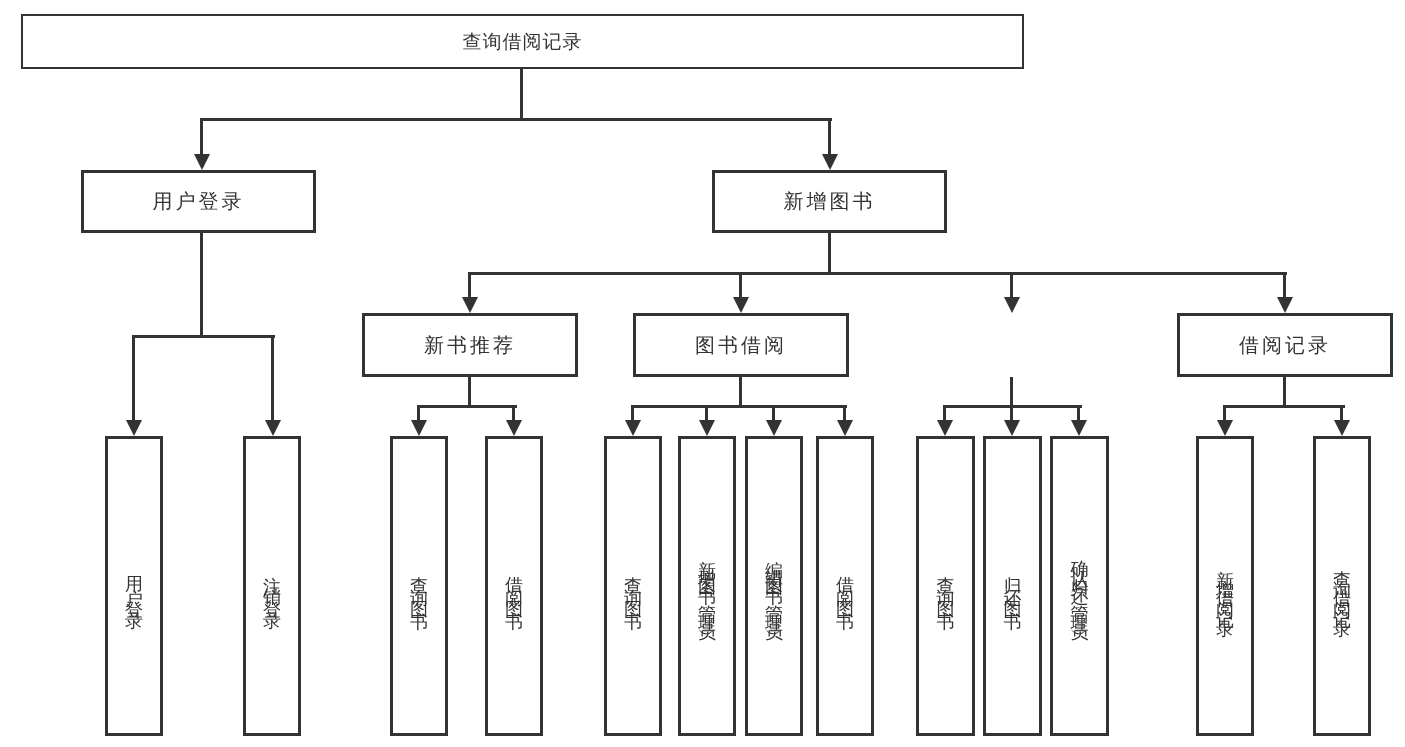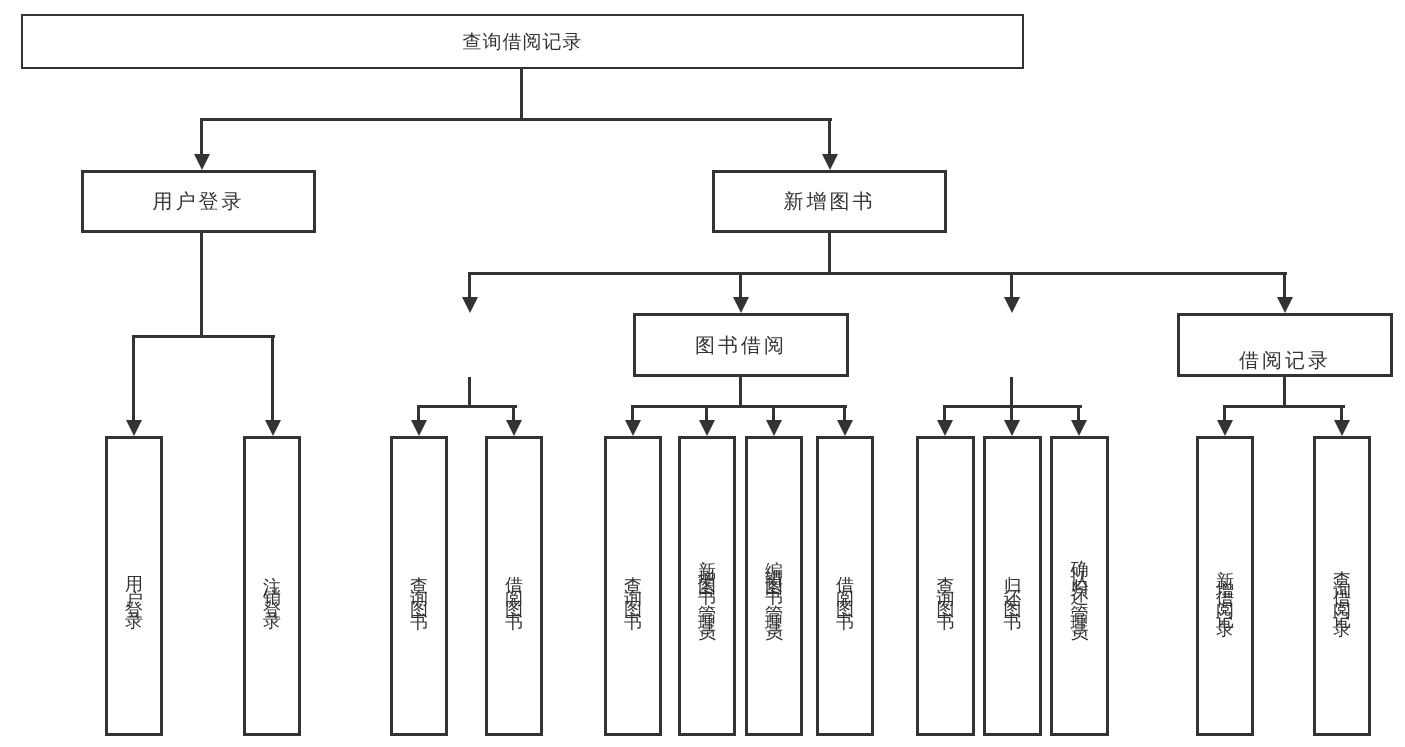--- a/index.html
+++ b/index.html
@@ -128,24 +128,27 @@
     <span class="h-label">查询借阅记录</span>
   </div>
 
   <div class="node" style="left:81px; top:170px; width:235px; height:63px;">
     <span class="h-label">用户登录</span>
   </div>
   <div class="node" style="left:712px; top:170px; width:235px; height:63px;">
     <span class="h-label">新增图书</span>
   </div>
 
+  <div class="node" style="left:362px; top:313px; width:216px; height:64px;">
+    <span class="h-label">新书推荐</span>
+  </div>
   <div class="node" style="left:633px; top:313px; width:216px; height:64px;">
     <span class="h-label">图书借阅</span>
   </div>
-  <div class="node" style="left:1177px; top:313px; width:216px; height:64px;align-items:flex-end;">
+  <div class="node" style="left:1177px; top:313px; width:216px; height:64px;">
     <span class="h-label">借阅记录</span>
   </div>
 
   <div class="node" style="left:105px; top:436px; width:58px; height:300px;">
     <span class="v-label">用户登录</span>
   </div>
   <div class="node" style="left:243px; top:436px; width:58px; height:300px;">
     <span class="v-label">注销登录</span>
   </div>
 

